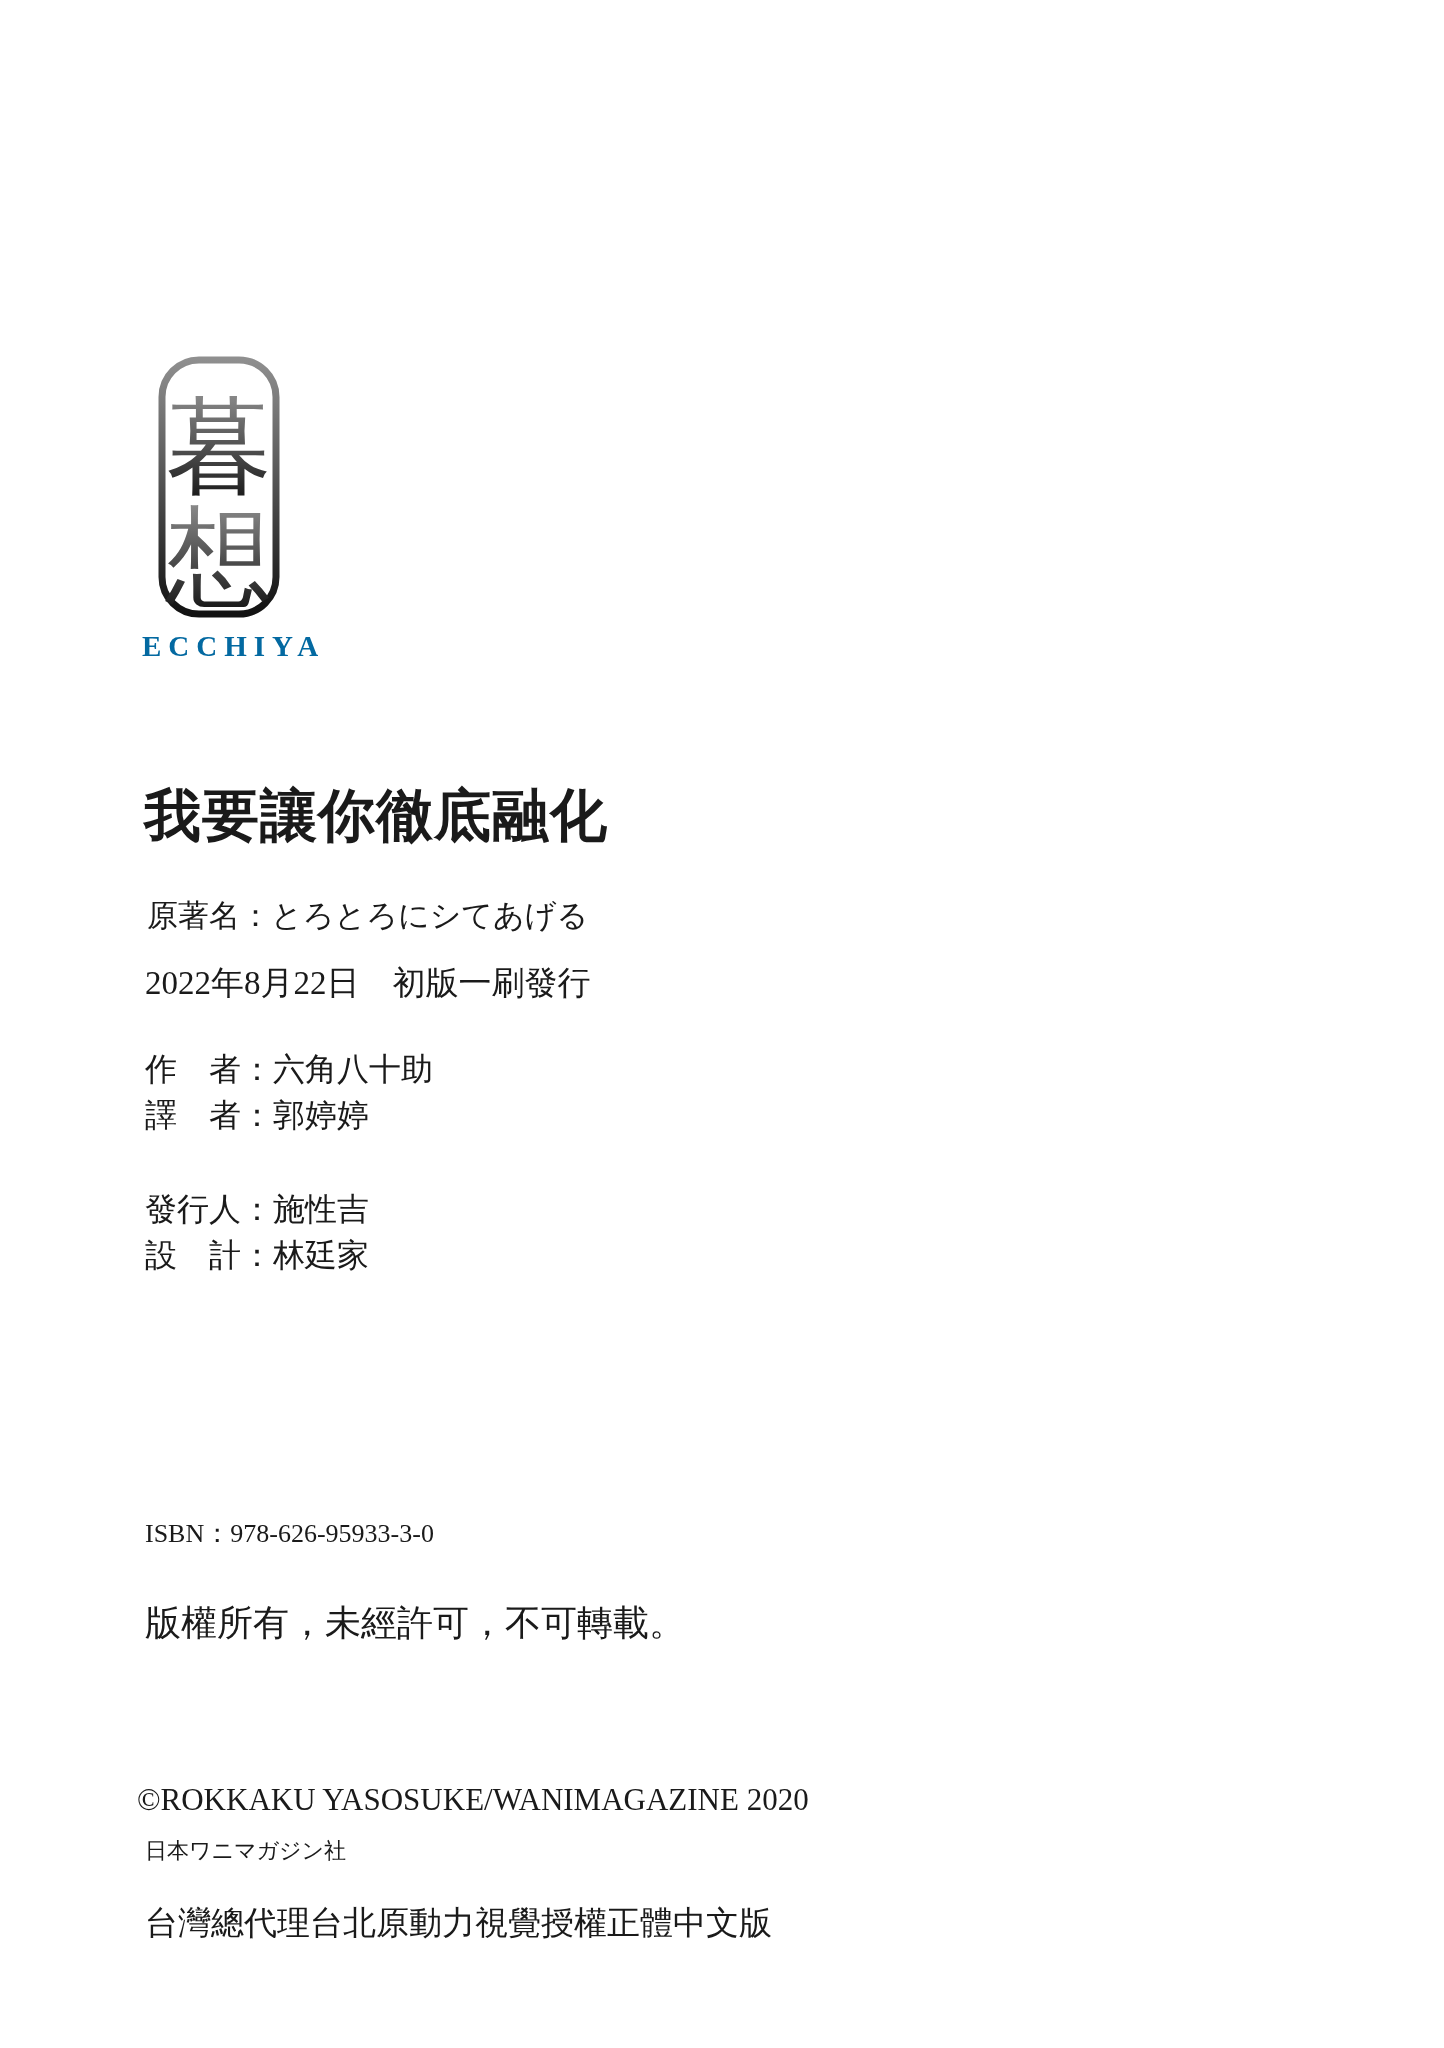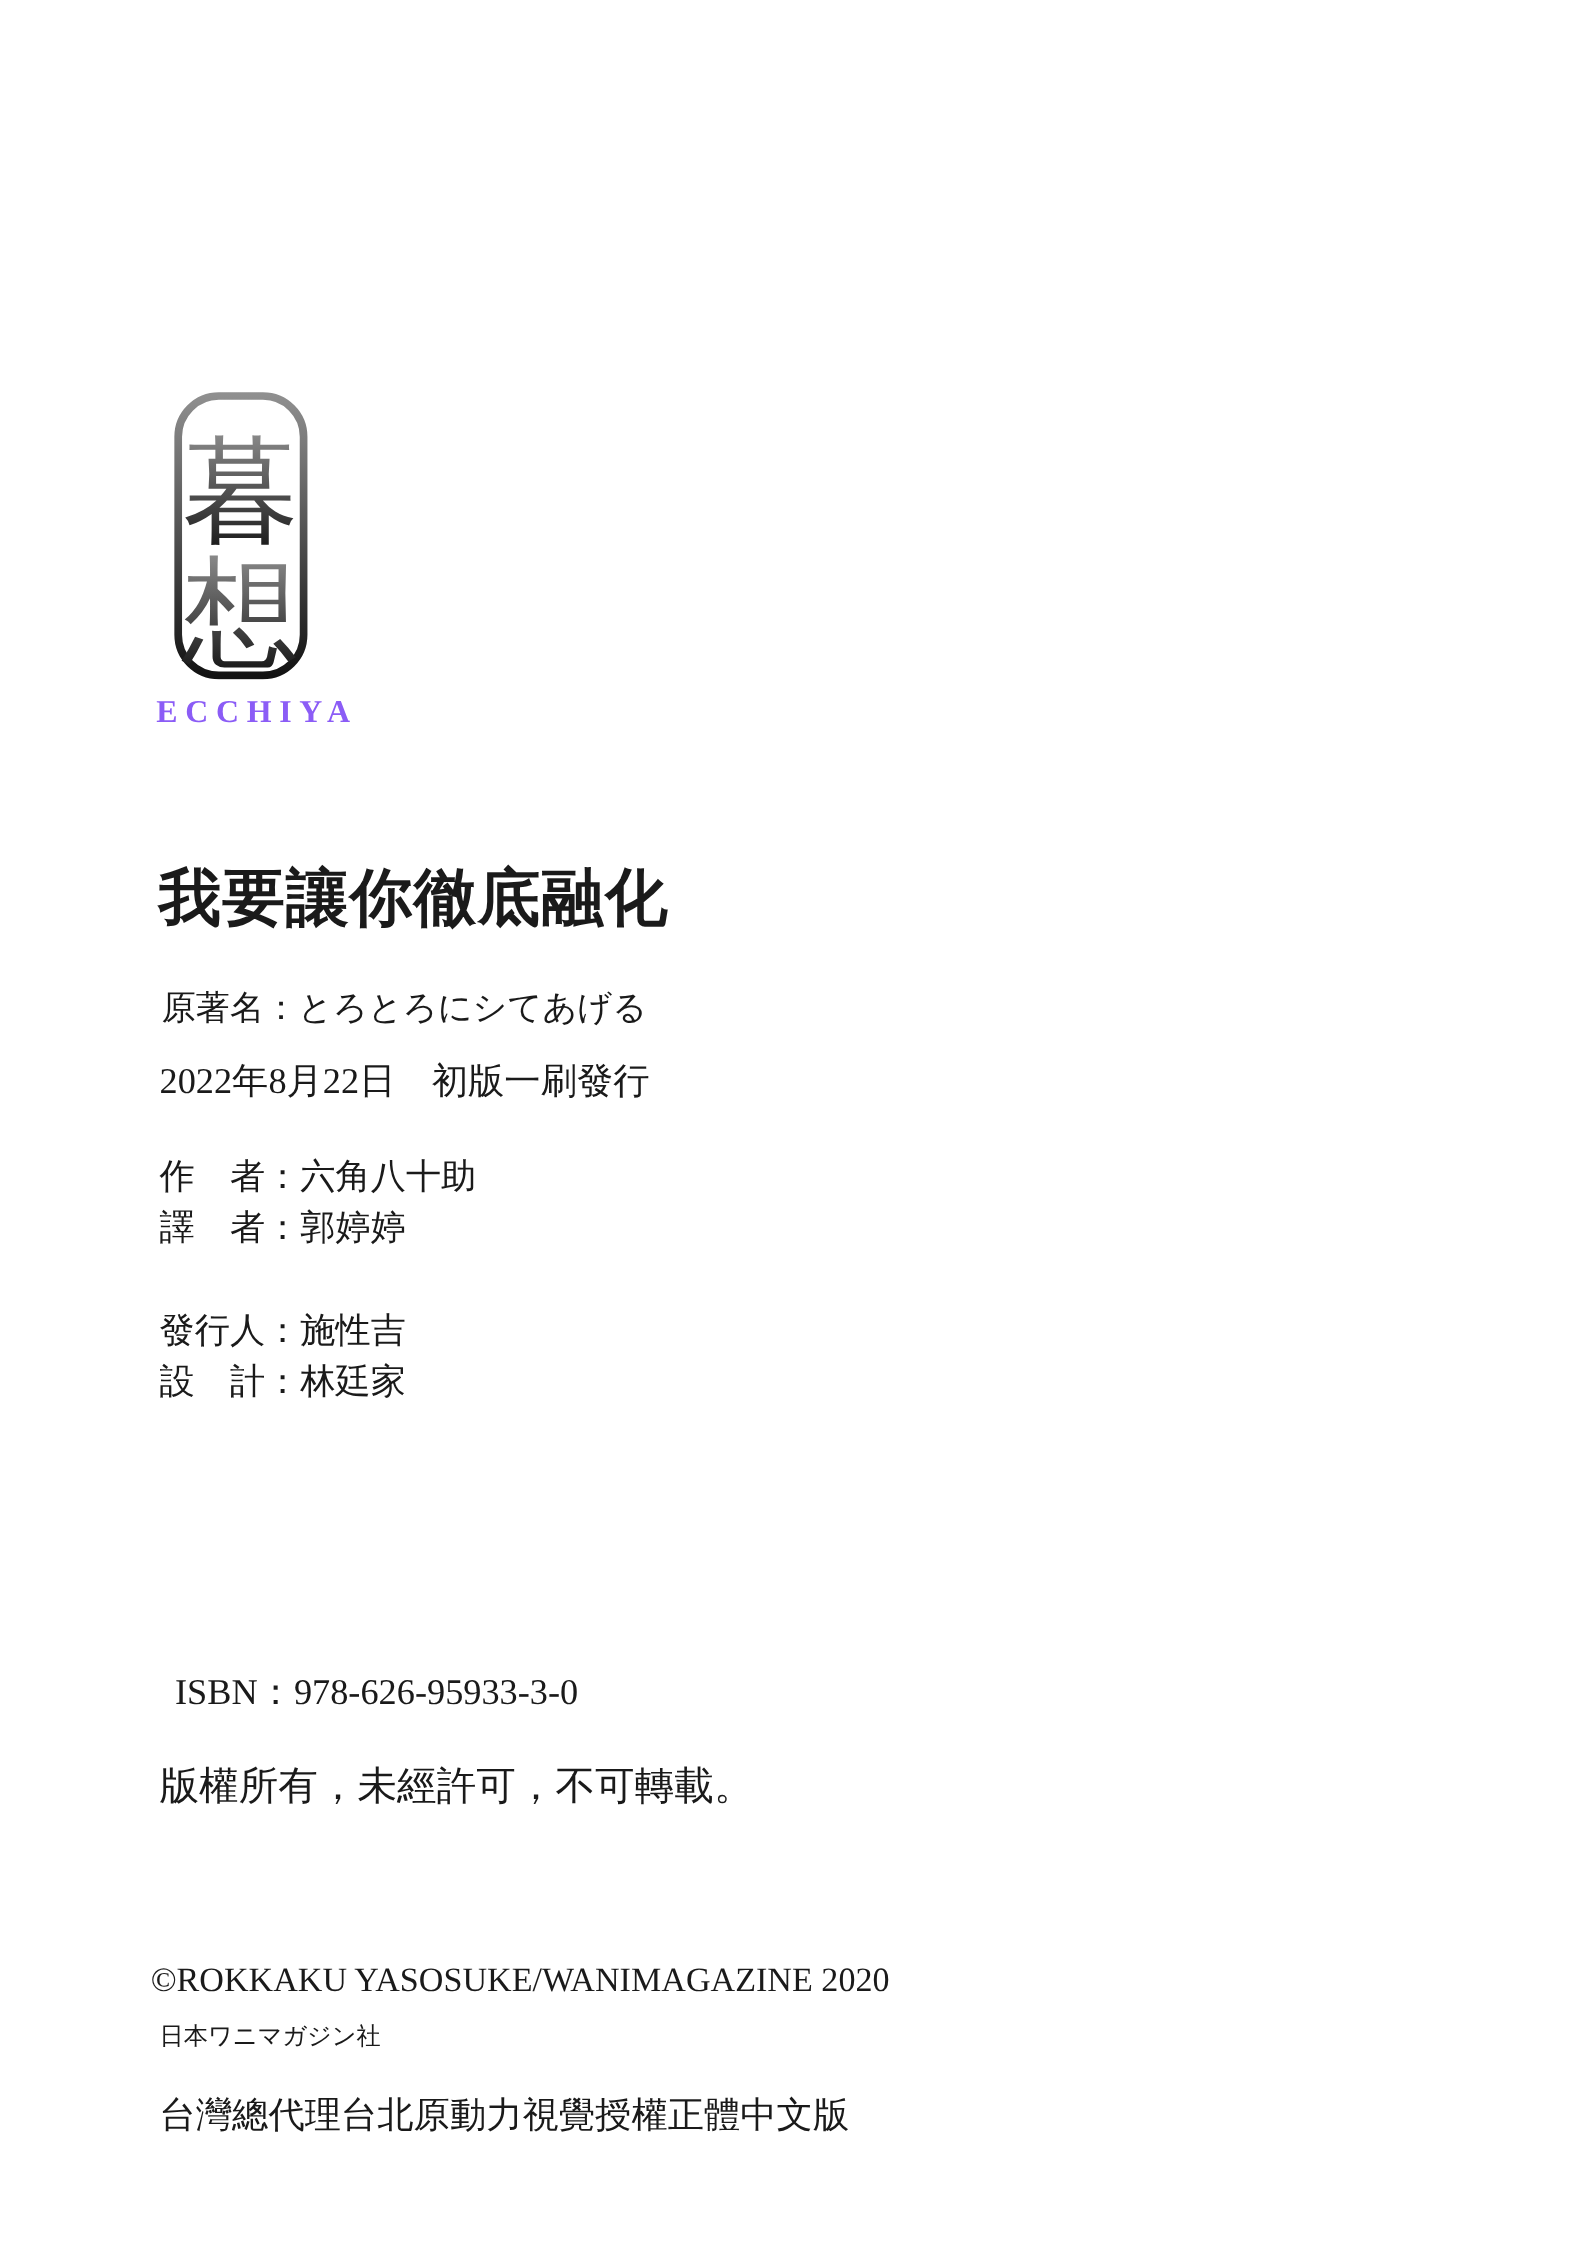--- a/index.html
+++ b/index.html
@@ -20,21 +20,21 @@
 
   
   .logo-block { left: 158px; top: 356px; width: 190px; text-align: left; }
   .logo-wordmark {
     display: block;
     margin-top: 8px;
     margin-left: -16px;
     font-size: 29px;
     font-weight: bold;
     letter-spacing: 7px;
-    color: #8b5cf6;
+    color: #0369a1;
     font-family: "Liberation Serif", "DejaVu Serif", serif;
   }
 
   
   .book-title {
     left: 144px; top: 778px;
     font-size: 57px;
     font-weight: bold;
     letter-spacing: 1px;
     white-space: nowrap;
@@ -57,22 +57,22 @@
     line-height: 46px;
     white-space: nowrap;
   }
   .group .line { height: 46px; }
   .credits-group { left: 145px; top: 1046px; }
   .staff-group { left: 145px; top: 1186px; }
   .publisher-group { left: 145px; top: 1324px; line-height: 45px; }
   .publisher-group .line { height: 45px; }
 
   .isbn-line {
-    left: 159px; top: 1516px;
-    font-size: 33px;
+    left: 145px; top: 1516px;
+    font-size: 26px;
     white-space: nowrap;
   }
   .rights-notice {
     left: 145px; top: 1599px;
     font-size: 36px;
     white-space: nowrap;
   }
 
   
   .footer-copyright {

